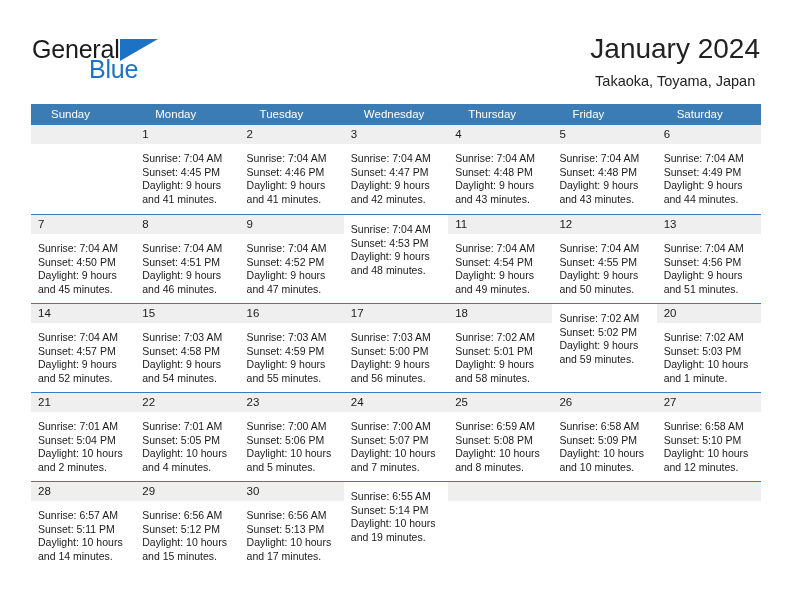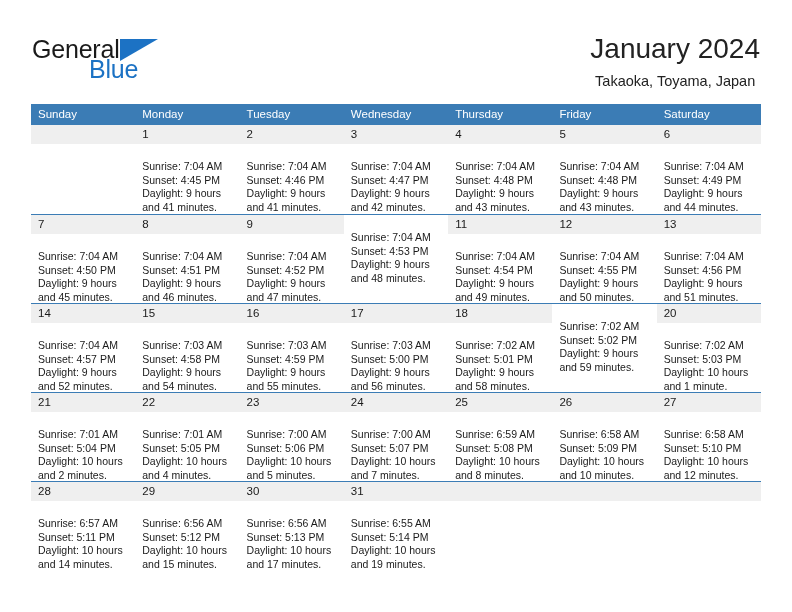--- a/index.html
+++ b/index.html
@@ -99,21 +99,21 @@
   .dow-row {
     display: flex;
     background: #3b7cb5;
     height: 21px;
   }
   .dow-cell {
     flex: 1 1 0;
     color: #ffffff;
     font-size: 11.5px;
     line-height: 21px;
-    padding-left: 7px;
+    padding-left: 20px;
     box-sizing: border-box;
     white-space: nowrap;
     overflow: hidden;
   }
 
   .week {
     display: flex;
     border-top: 1px solid #3b7cb5;
     height: 89px;
     box-sizing: border-box;
@@ -136,21 +136,21 @@
     line-height: 19px;
     padding-left: 7px;
     color: #1a1a1a;
     box-sizing: border-box;
   }
   .day.empty .day-num {
     background: #efefef;
   }
 
   .day-info {
-    padding: 16px 6px 0 7px;
+    padding: 8px 6px 0 7px;
     font-size: 10.5px;
     line-height: 13.6px;
     color: #1a1a1a;
   }
   .day-info div {
     white-space: nowrap;
   }
 </style>
 </head>
 <body>
@@ -468,21 +468,20 @@
       <div class="day">
         <div class="day-num">30</div>
         <div class="day-info">
           <div>Sunrise: 6:56 AM</div>
           <div>Sunset: 5:13 PM</div>
           <div>Daylight: 10 hours</div>
           <div>and 17 minutes.</div>
         </div>
       </div>
       <div class="day">
-        <div class="day-num">31</div>
         <div class="day-info">
           <div>Sunrise: 6:55 AM</div>
           <div>Sunset: 5:14 PM</div>
           <div>Daylight: 10 hours</div>
           <div>and 19 minutes.</div>
         </div>
       </div>
       <div class="day empty">
         <div class="day-num"></div>
         <div class="day-info">

